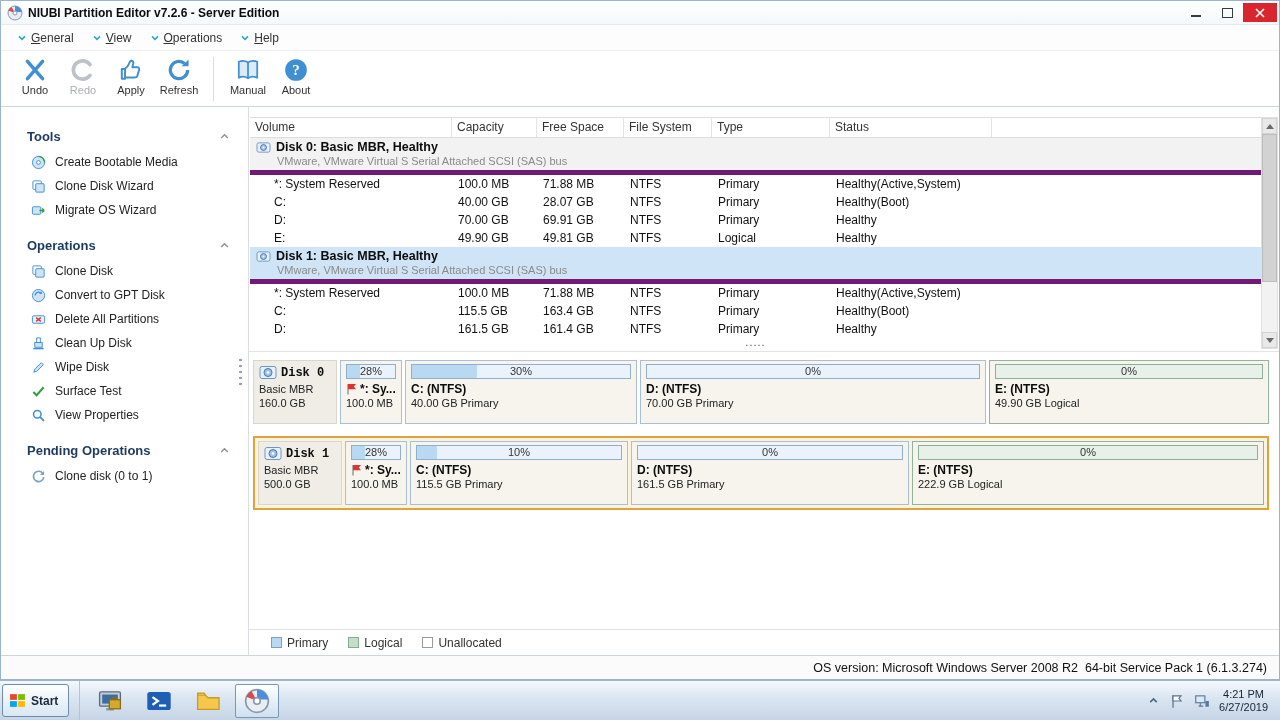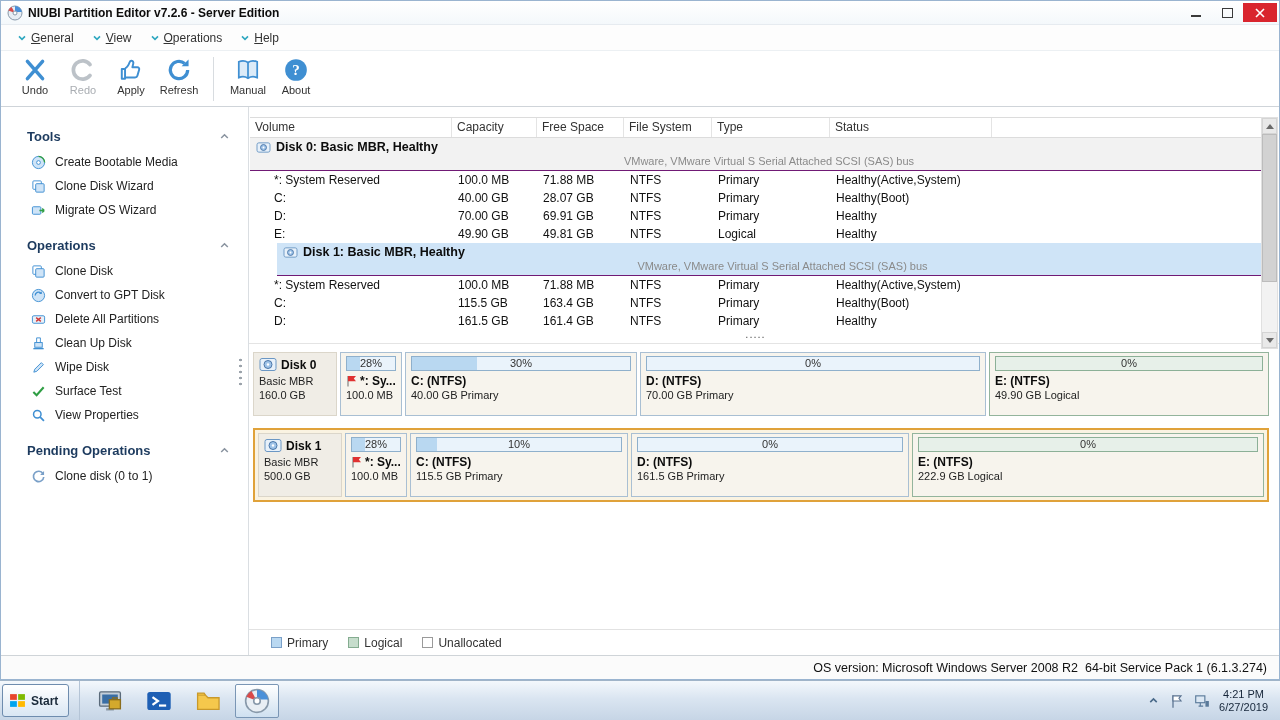--- a/index.html
+++ b/index.html
@@ -57,22 +57,22 @@
   .splitter-dots{ position:absolute; right:6px; top:250px; width:3px; height:30px;
     background:radial-gradient(circle,#9aa2aa 1.1px,transparent 1.6px) 0 0/3px 6px repeat-y; }
 
   
   .main{ flex:1; display:flex; flex-direction:column; min-width:0; background:#fff; }
   .table-wrap{ position:relative; padding:10px 18px 0 1px; border-bottom:1px solid #e4e4e4; }
   .vrow{ display:grid; grid-template-columns:202px 85px 87px 88px 118px 162px minmax(0,1fr); }
   .vhead{ height:21px; border-top:1px solid #dcdcdc; border-bottom:1px solid #dcdcdc; }
   .vh{ line-height:19px; padding-left:5px; color:#333; border-right:1px solid #e4e4e4; }
   .vh.c-fill{ border-right:none; }
-  .vgroup{ background:#f2f2f2; padding:2px 0 3px 6px; border-bottom:1px solid #701a75;text-align:center; }
-  .vgroup.selected{ background:var(--selection);margin-left:27px; }
+  .vgroup{ background:#f2f2f2; padding:2px 0 3px 6px; border-bottom:5px solid #701a75; }
+  .vgroup.selected{ background:var(--selection); }
   .vg-line1{ display:flex; align-items:center; gap:5px; }
   .vg-ico svg{ width:15px; height:13px; display:block; }
   .vg-title{ font-weight:bold; font-size:12.5px; color:#0c0c0c; }
   .vg-sub{ padding-left:21px; color:#8a8a8a; font-size:11px; margin-top:1px; }
   .vdata{ height:18px; }
   .vc{ line-height:18px; padding-left:6px; white-space:nowrap; overflow:hidden; }
   .vc.c-vol{ padding-left:24px; }
   .vmore{ height:13px; text-align:center; color:#555; font-size:11px; line-height:9px; letter-spacing:1px; }
 
   
@@ -83,21 +83,21 @@
   .sb-down::after{ content:""; border-left:4px solid transparent; border-right:4px solid transparent; border-top:5px solid #6a6a6a; }
   .sb-track{ flex:1; position:relative; }
   .sb-thumb{ position:absolute; top:0; left:0; right:0; height:148px; background:#d2d2d2; border:1px solid #bcbcbc; }
 
   
   .diskmap{ flex:1; padding:8px 10px 0 4px; min-height:0; }
   .disk-row{ display:flex; height:64px; }
   .disk-row + .disk-sel-wrap{ }
   .dm0{ margin-bottom:12px; }
   .disk-info{ width:84px; background:#f0ede6; border:1px solid #dbd6ca; padding:4px 2px 2px 5px; font-size:11px; color:#222; }
-  .di-top{ display:flex; align-items:flex-end; gap:4px; margin-bottom:2px; }
+  .di-top{ display:flex; align-items:flex-end; gap:4px; margin-bottom:2px;font-family:Liberation Mono, monospace; }
   .di-top svg{ width:18px; height:15px; display:block; }
   .di-name{ font-weight:bold; font-size:12px; color:#0c0c0c; }
   .di-line{ line-height:14px; }
   .part{ margin-left:3px; border:1px solid #a9bfd3; background:#f7f4ed; padding:3px 5px 0 5px; display:flex; flex-direction:column; min-width:0; }
   .part.logical{ border-color:#93b49c; }
   .pbar{ position:relative; height:15px; border:1px solid #8fb0cc; background:var(--primary_track); margin-bottom:3px; }
   .part.logical .pbar{ border-color:#8cb097; background:var(--logical_track); }
   .pfill{ position:absolute; left:0; top:0; bottom:0; background:var(--primary_fill); }
   .part.logical .pfill{ background:var(--logical_fill); }
   .ppct{ position:absolute; inset:0; text-align:center; line-height:13px; font-size:11px; color:#333; }

